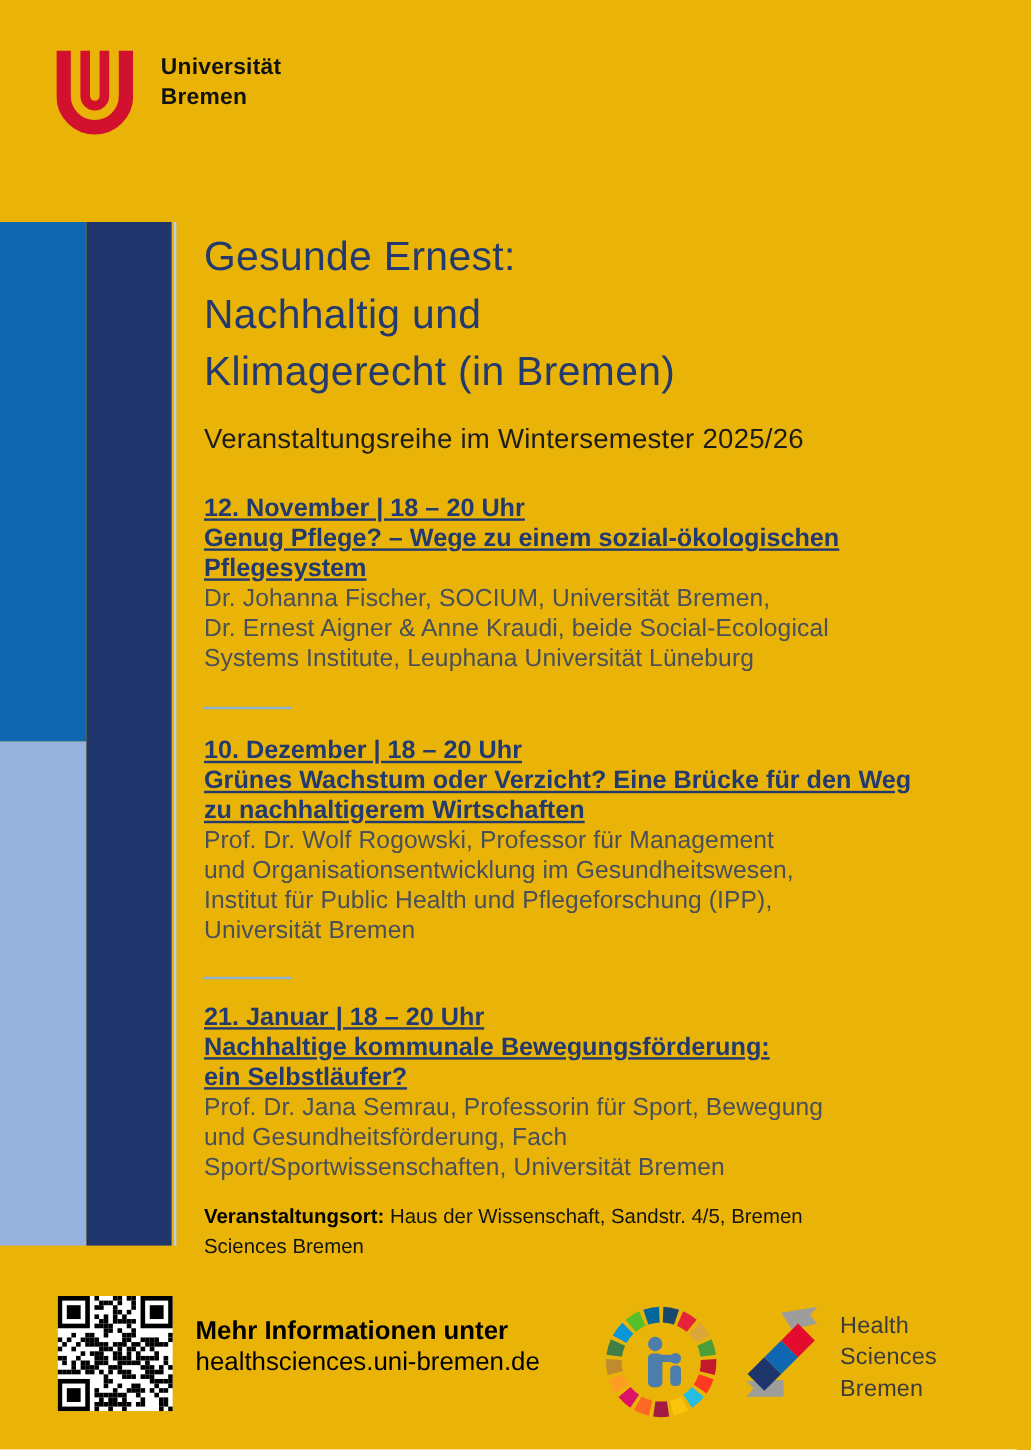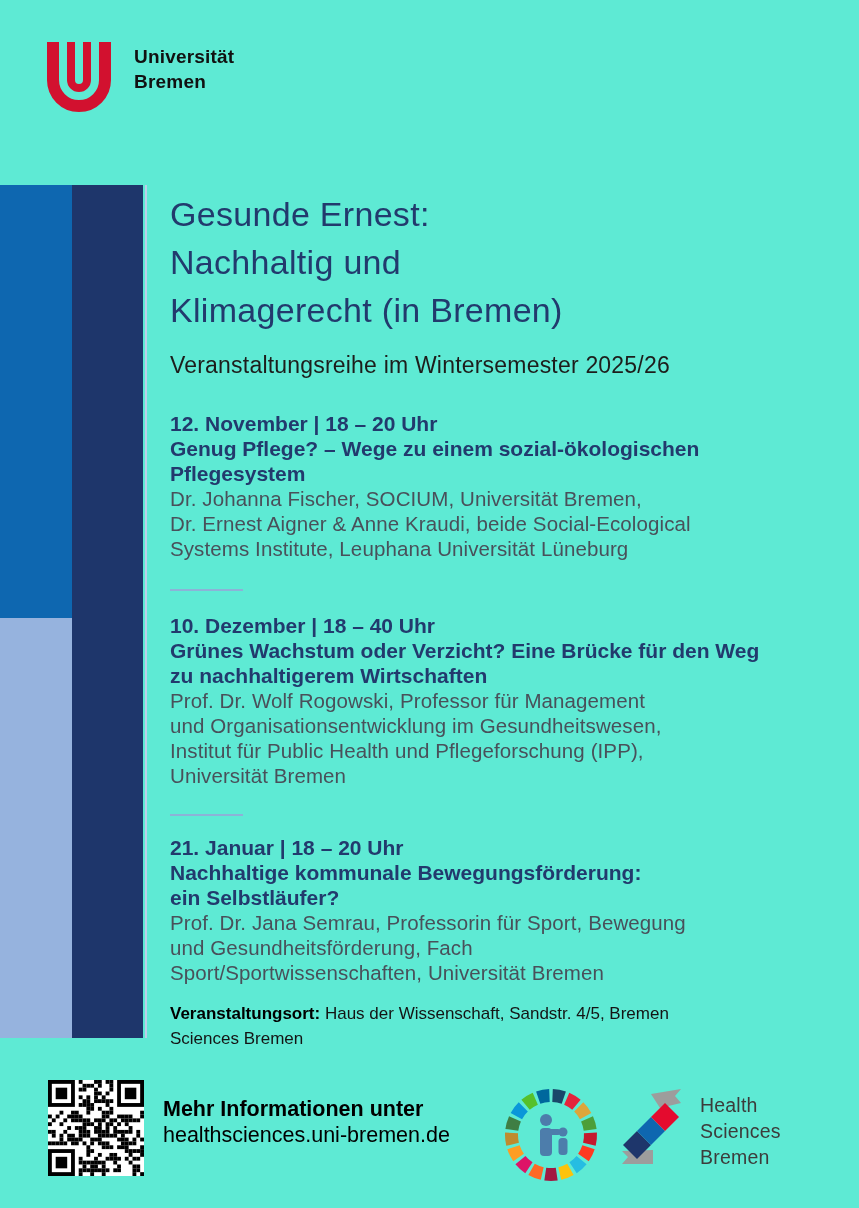--- a/index.html
+++ b/index.html
@@ -11,21 +11,21 @@
     --edge-line:#bccee8;
     --divider:#8cb2d7;
     --speaker:#49505a;
     --hsb-gray:#9d9d9c;
     --hsb-red:#e40b2e;
     --hsb-text:#3c3c3b;
     --sdg-person:#4d7dab;
   }
   html,body{margin:0;padding:0;background:#ffffff;}
   .page{
-    position:relative;width:859px;height:1208px;background:#5eead4;overflow:hidden;
+    position:relative;width:859px;height:1208px;background:#eab308;overflow:hidden;
     font-family:"Liberation Sans",sans-serif;
   }
   
   .uni-logo{position:absolute;left:47px;top:42px;width:64px;height:74px;}
   .uni-logo-text{
     position:absolute;left:134px;top:44px;font-size:19px;font-weight:700;
     line-height:25px;color:#111111;letter-spacing:.2px;white-space:pre-line;
   }
   
   .bar{position:absolute;}
@@ -39,21 +39,21 @@
     font-size:34px;line-height:48px;color:var(--navy);letter-spacing:.3px;white-space:pre-line;
   }
   .subtitle{
     position:absolute;left:170px;top:352px;width:680px;
     font-size:23px;color:#1d1d1b;letter-spacing:.2px;
   }
   
   .event{position:absolute;left:170px;width:685px;}
   #event-1{top:411px;} #event-2{top:613px;} #event-3{top:835px;}
   .event-date,.event-title{
-    font-weight:700;font-size:21px;line-height:25px;color:var(--navy);white-space:pre-line;
+    font-weight:700;font-size:21px;line-height:25px;color:var(--navy);white-space:pre-line;text-decoration:underline;
   }
   .event-speakers{
     font-size:20.5px;line-height:25px;color:var(--speaker);
     white-space:pre-line;letter-spacing:.1px;
   }
   .divider{position:absolute;left:170px;width:73px;height:2px;background:var(--divider);}
   #divider-1{top:589px;} #divider-2{top:814px;}
   
   .venue{position:absolute;left:170px;top:1001px;width:660px;font-size:17px;line-height:25px;color:#141414;}
   .venue-label{font-weight:700;color:#000000;}
@@ -96,21 +96,21 @@
     <div class="event-title">Genug Pflege? – Wege zu einem sozial-ökologischen
 Pflegesystem</div>
     <div class="event-speakers">Dr. Johanna Fischer, SOCIUM, Universität Bremen,
 Dr. Ernest Aigner &amp; Anne Kraudi, beide Social-Ecological
 Systems Institute, Leuphana Universität Lüneburg</div>
   </div>
 
   <div class="divider" id="divider-1"></div>
 
   <div class="event" id="event-2">
-    <div class="event-date">10. Dezember | 18 – 40 Uhr</div>
+    <div class="event-date">10. Dezember | 18 – 20 Uhr</div>
     <div class="event-title">Grünes Wachstum oder Verzicht? Eine Brücke für den Weg
 zu nachhaltigerem Wirtschaften</div>
     <div class="event-speakers">Prof. Dr. Wolf Rogowski, Professor für Management
 und Organisationsentwicklung im Gesundheitswesen,
 Institut für Public Health und Pflegeforschung (IPP),
 Universität Bremen</div>
   </div>
 
   <div class="divider" id="divider-2"></div>
 

